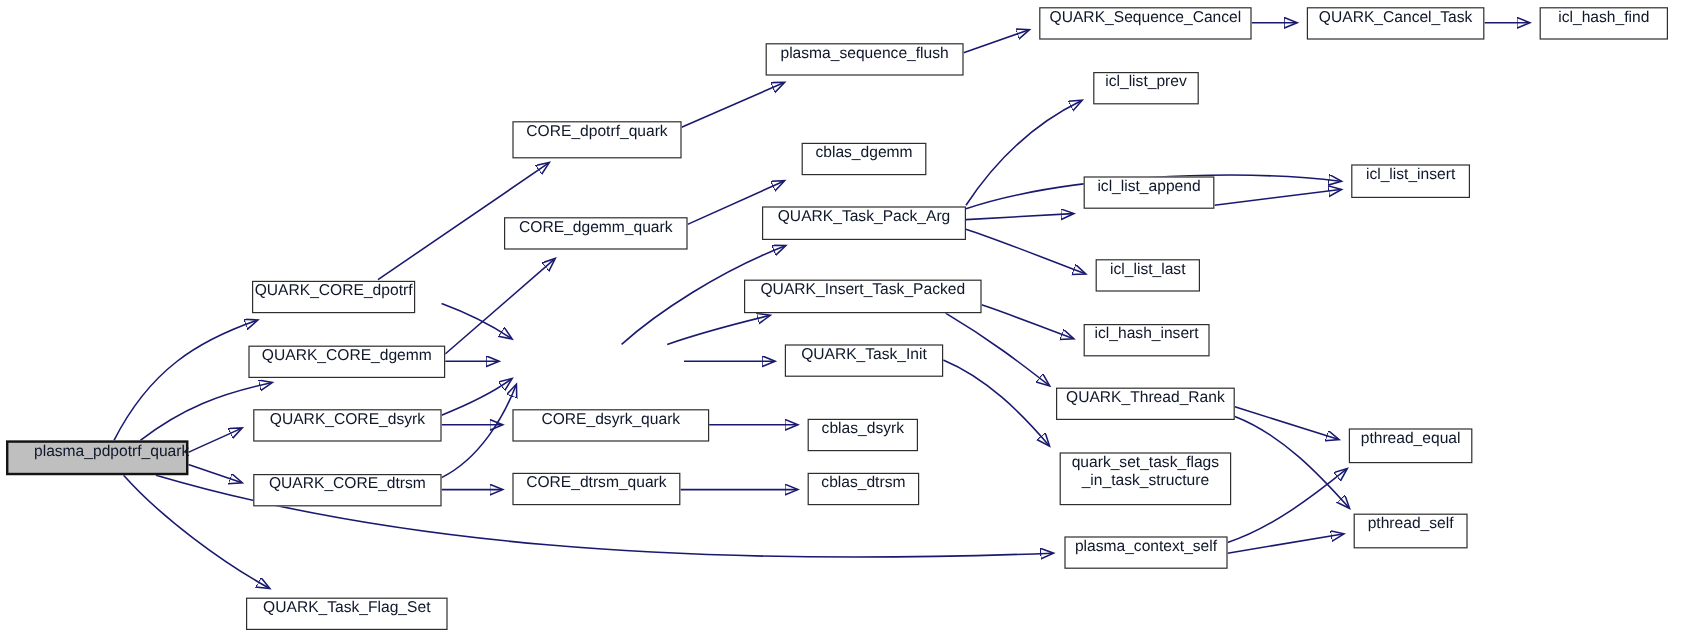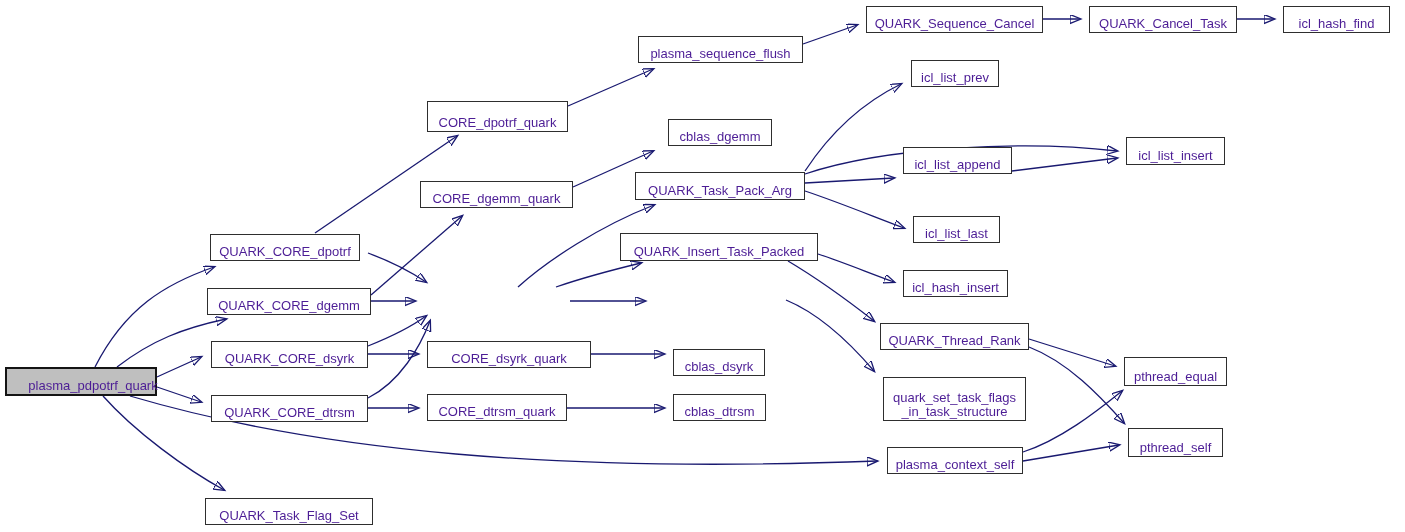--- a/index.html
+++ b/index.html
@@ -5,22 +5,22 @@
   html,body { margin:0; padding:0; background:#ffffff; }
   .canvas {
     position:relative; width:1405px; height:532px; background:#ffffff;
     font-family:"Liberation Sans", sans-serif; overflow:hidden;
   }
   svg.edges { position:absolute; left:0; top:0; width:1405px; height:532px; }
   svg.edges path { fill:none; stroke:#191970; stroke-width:1.3px; }
   .node {
     position:absolute; box-sizing:border-box;
     background:#ffffff; border:1.4px solid #2e2e2e;
-    display:flex; flex-direction:column; align-items:center; justify-content:flex-end;
-    font-size:13px; line-height:1.12; color:#4c1d95;
+    display:flex; flex-direction:column; align-items:center; justify-content:flex-start;
+    font-size:13px; line-height:1.12; color:#0f172a;
     text-align:center; white-space:nowrap; cursor:pointer;
   }
   .node.root {
     background:#bfbfbf; border:2.2px solid #141414; cursor:default;padding-left:24px;
   }
 </style>
 </head>
 <body>
 
 <div class="canvas">
@@ -65,21 +65,21 @@
     <path d="M 786 300 C 822 315, 851 344, 874 371" marker-end="url(#arrow)"></path>
     <path d="M 1029 339 L 1115 366" marker-end="url(#arrow)"></path>
     <path d="M 1029 347 C 1068 362, 1100 396, 1124 423" marker-end="url(#arrow)"></path>
     <path d="M 1023 452 C 1060 440, 1096 412, 1122 391" marker-end="url(#arrow)"></path>
     <path d="M 1023 461 L 1119 445" marker-end="url(#arrow)"></path>
   </svg>
 
   <div class="node root" style="left:5px;top:367px;width:152px;height:29px">
       <span>plasma_pdpotrf_quark</span>
     </div>
-  <div class="node" style="left:210px;top:234px;width:150px;height:27px">
+  <div class="node" style="left:210px;top:234px;width:136px;height:27px">
       <span>QUARK_CORE_dpotrf</span>
     </div>
   <div class="node" style="left:207px;top:288px;width:164px;height:27px">
       <span>QUARK_CORE_dgemm</span>
     </div>
   <div class="node" style="left:211px;top:341px;width:157px;height:27px">
       <span>QUARK_CORE_dsyrk</span>
     </div>
   <div class="node" style="left:211px;top:395px;width:157px;height:27px">
       <span>QUARK_CORE_dtrsm</span>
@@ -103,20 +103,23 @@
       <span>plasma_sequence_flush</span>
     </div>
   <div class="node" style="left:668px;top:119px;width:104px;height:27px">
       <span>cblas_dgemm</span>
     </div>
   <div class="node" style="left:635px;top:172px;width:170px;height:28px">
       <span>QUARK_Task_Pack_Arg</span>
     </div>
   <div class="node" style="left:620px;top:233px;width:198px;height:28px">
       <span>QUARK_Insert_Task_Packed</span>
+    </div>
+  <div class="node" style="left:654px;top:287px;width:132px;height:27px">
+      <span>QUARK_Task_Init</span>
     </div>
   <div class="node" style="left:673px;top:349px;width:92px;height:27px">
       <span>cblas_dsyrk</span>
     </div>
   <div class="node" style="left:673px;top:394px;width:93px;height:27px">
       <span>cblas_dtrsm</span>
     </div>
   <div class="node" style="left:866px;top:6px;width:177px;height:27px">
       <span>QUARK_Sequence_Cancel</span>
     </div>

